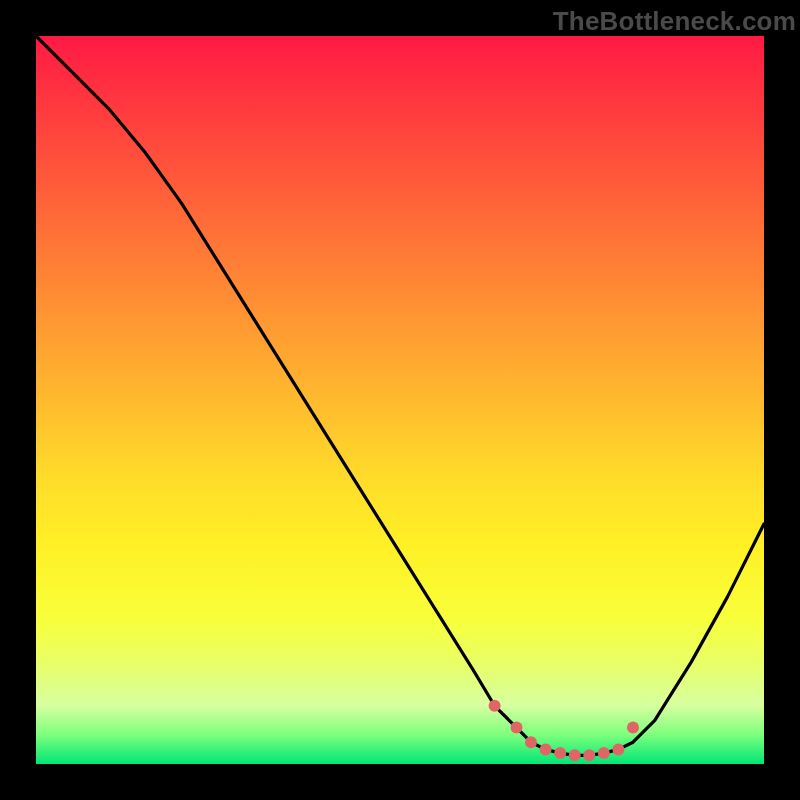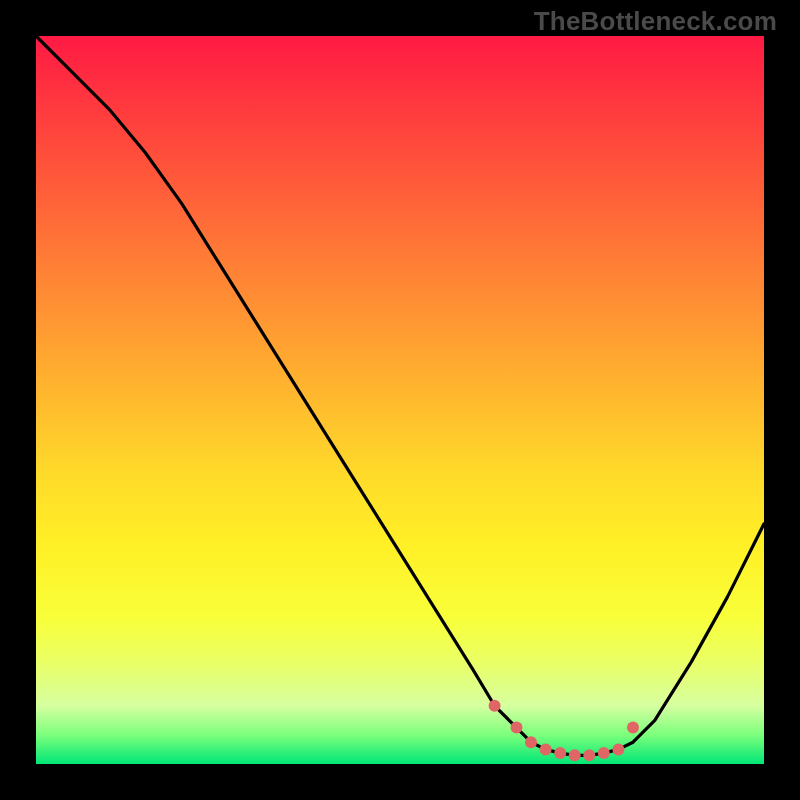--- a/index.html
+++ b/index.html
@@ -36,21 +36,21 @@
       #fff026 70%,
       #f8ff3a 80%,
       #eaff66 86%,
       #d6ffa0 92%,
       #7cff7c 96%,
       #00e676 100%);
   }
   .watermark {
     position: absolute;
     top: 6px;
-    right: 23px;
+    right: 4px;
     color: #4a4a4a;
     font-size: 26px;
     font-weight: 600;
     letter-spacing: 0.2px;
   }
   svg.curve {
     position: absolute;
     left: 0;
     top: 0;
     width: 728px;

